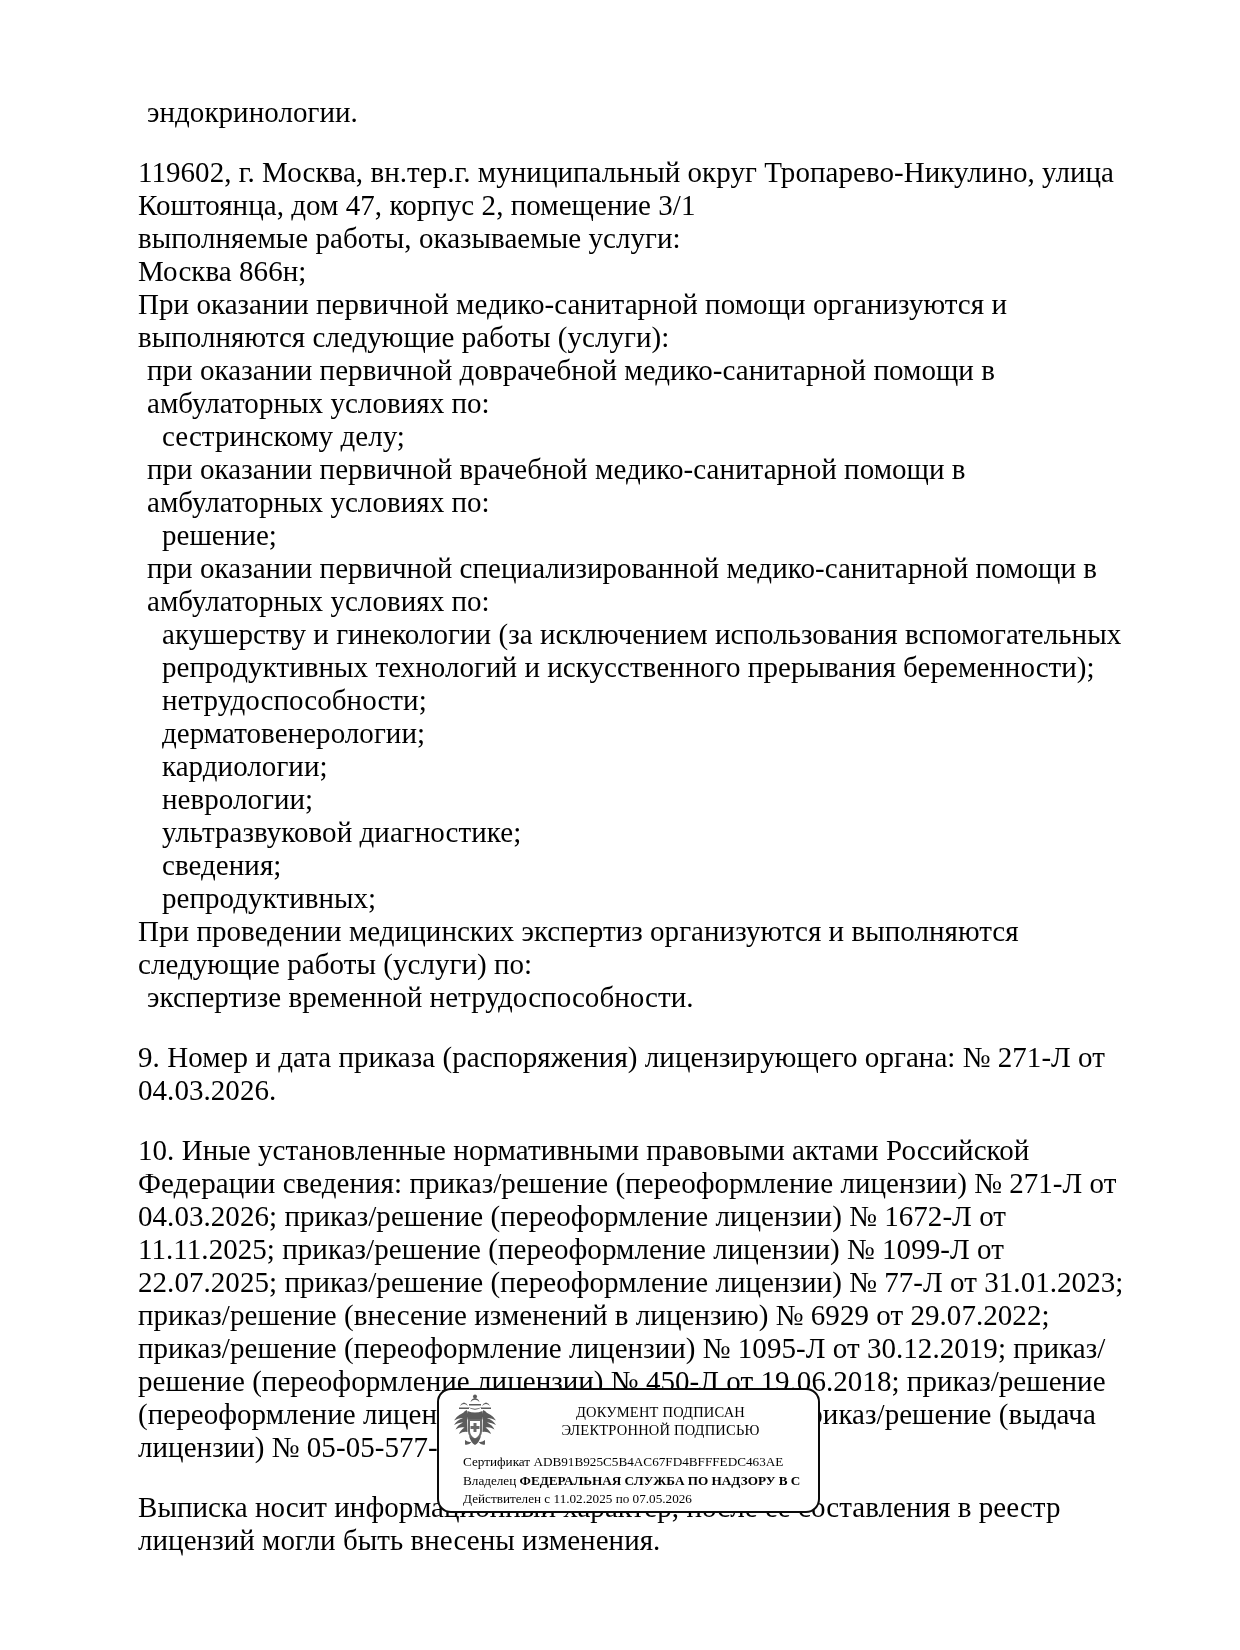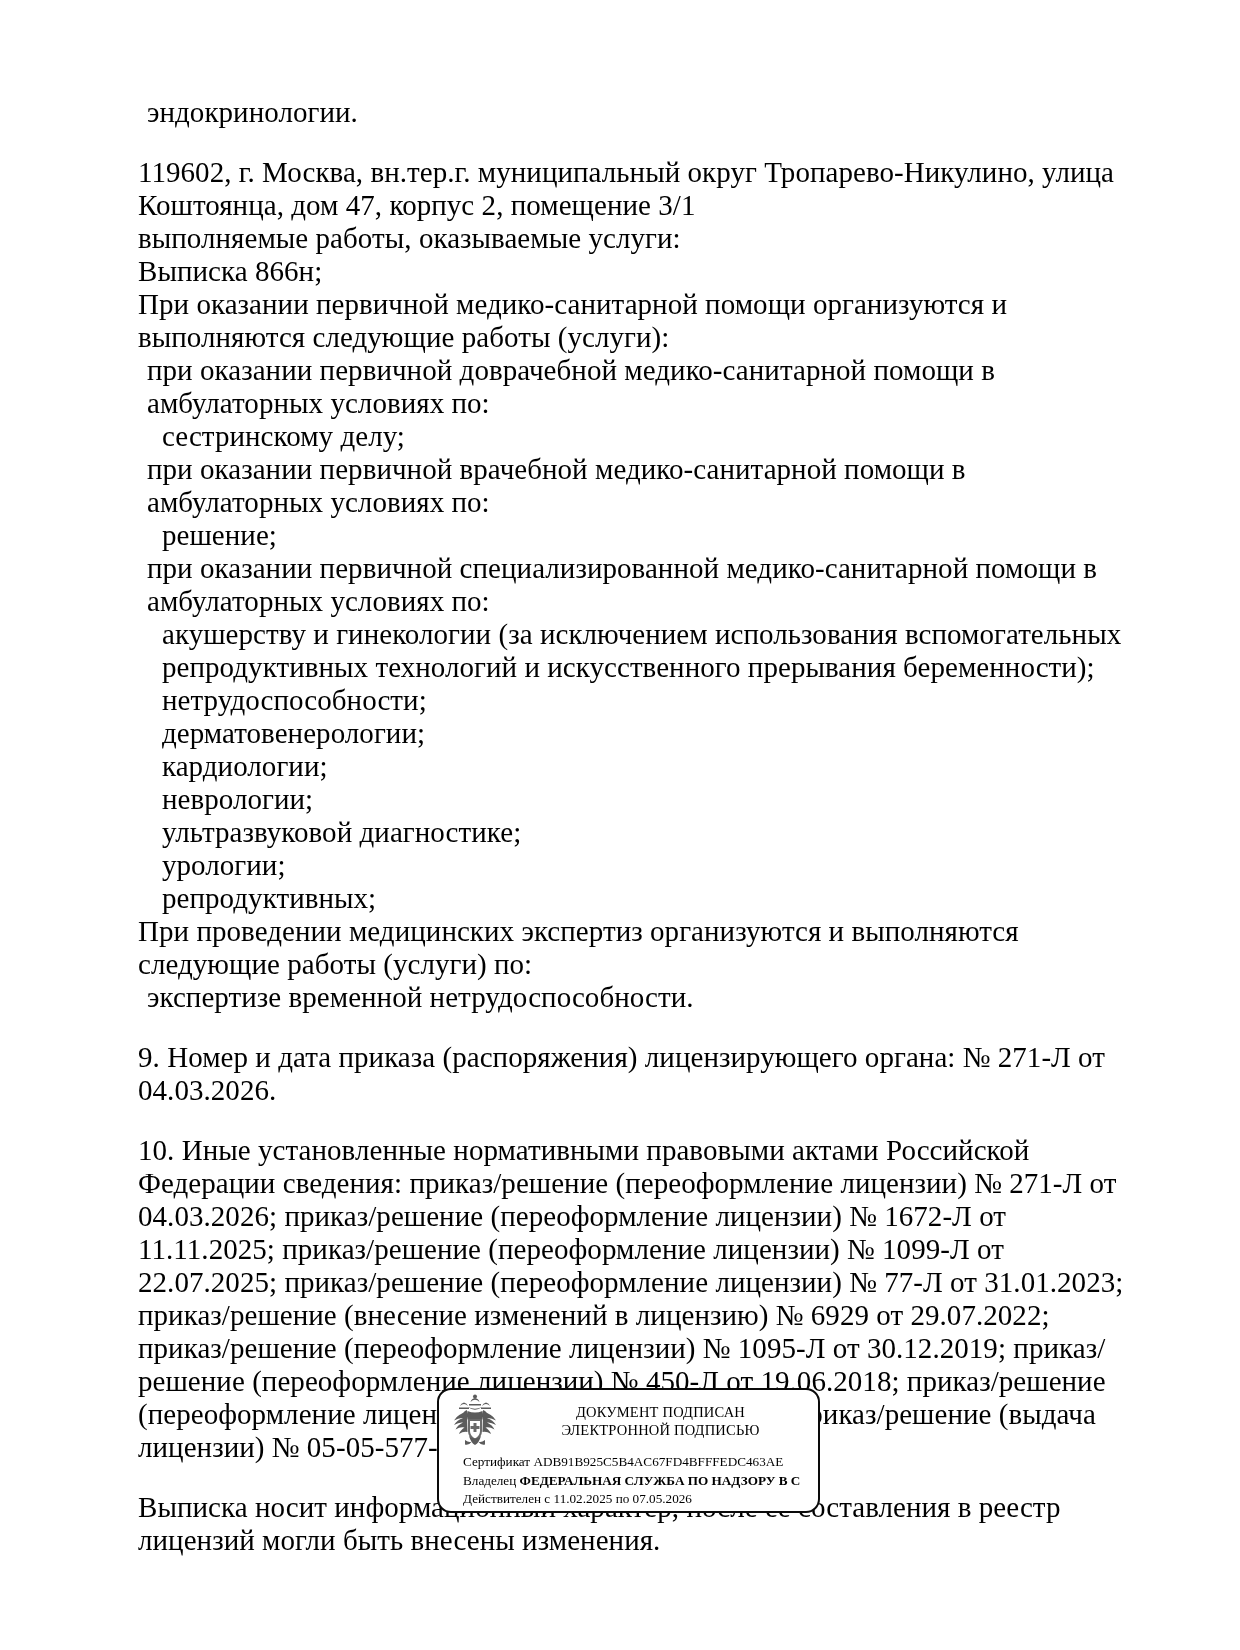--- a/index.html
+++ b/index.html
@@ -100,34 +100,34 @@
 </head>
 <body>
 
 <div class="page">
 
   <div class="doc-body">
       <p class="para ind-1">эндокринологии.</p>
       <div class="block-gap"></div>
       <p class="para ind-0">119602, г. Москва, вн.тер.г. муниципальный округ Тропарево-Никулино, улица Коштоянца, дом 47, корпус 2, помещение 3/1</p>
       <p class="para ind-0">выполняемые работы, оказываемые услуги:</p>
-      <p class="para ind-0">Выписка 866н;</p>
+      <p class="para ind-0">Москва 866н;</p>
       <p class="para ind-0">При оказании первичной медико-санитарной помощи организуются и выполняются следующие работы (услуги):</p>
       <p class="para ind-1">при оказании первичной доврачебной медико-санитарной помощи в амбулаторных условиях по:</p>
       <p class="para ind-2">сестринскому делу;</p>
       <p class="para ind-1">при оказании первичной врачебной медико-санитарной помощи в амбулаторных условиях по:</p>
       <p class="para ind-2">решение;</p>
       <p class="para ind-1">при оказании первичной специализированной медико-санитарной помощи в амбулаторных условиях по:</p>
       <p class="para ind-2">акушерству и гинекологии (за исключением использования вспомогательных репродуктивных технологий и искусственного прерывания беременности);</p>
       <p class="para ind-2">нетрудоспособности;</p>
       <p class="para ind-2">дерматовенерологии;</p>
       <p class="para ind-2">кардиологии;</p>
       <p class="para ind-2">неврологии;</p>
       <p class="para ind-2">ультразвуковой диагностике;</p>
-      <p class="para ind-2">урологии;</p>
+      <p class="para ind-2">сведения;</p>
       <p class="para ind-2">репродуктивных;</p>
       <p class="para ind-0">При проведении медицинских экспертиз организуются и выполняются следующие работы (услуги) по:</p>
       <p class="para ind-1">экспертизе временной нетрудоспособности.</p>
       <div class="block-gap"></div>
       <p class="para ind-0">9. Номер и дата приказа (распоряжения) лицензирующего органа: № 271-Л от 04.03.2026.</p>
       <div class="block-gap"></div>
       <p class="para ind-0">10. Иные установленные нормативными правовыми актами Российской Федерации сведения: приказ/решение (переоформление лицензии) № 271-Л от 04.03.2026; приказ/решение (переоформление лицензии) № 1672-Л от 11.11.2025; приказ/решение (переоформление лицензии) № 1099-Л от 22.07.2025; приказ/решение (переоформление лицензии) № 77-Л от 31.01.2023; приказ/решение (внесение изменений в лицензию) № 6929 от 29.07.2022; приказ/решение (переоформление лицензии) № 1095-Л от 30.12.2019; приказ/решение (переоформление лицензии) № 450-Л от 19.06.2018; приказ/решение (переоформление лицензии) № 285-Л от 24.04.2018; приказ/решение (выдача лицензии) № 05-05-577-Л от 26.09.2017.</p>
       <div class="block-gap"></div>
       <p class="para ind-0">Выписка носит информационный характер, после ее составления в реестр лицензий могли быть внесены изменения.</p>
     </div>

